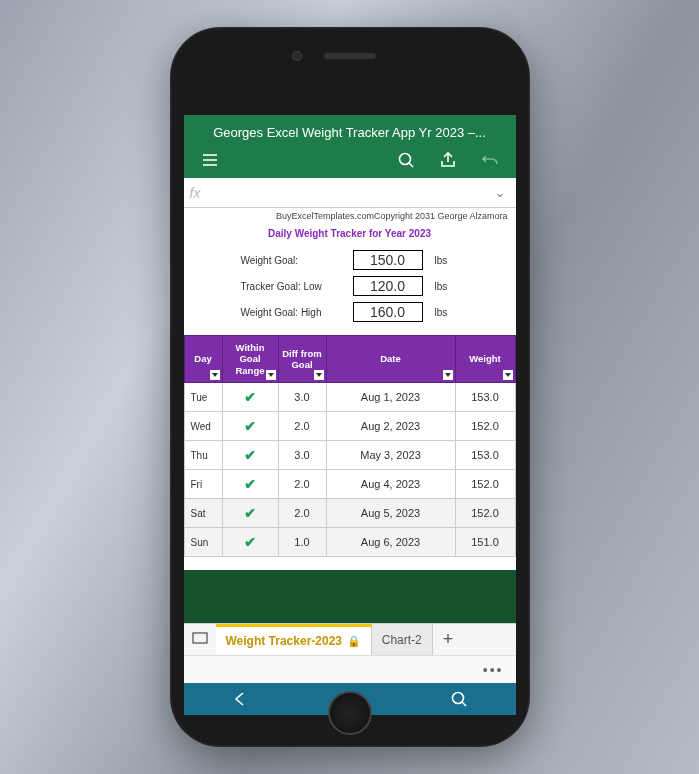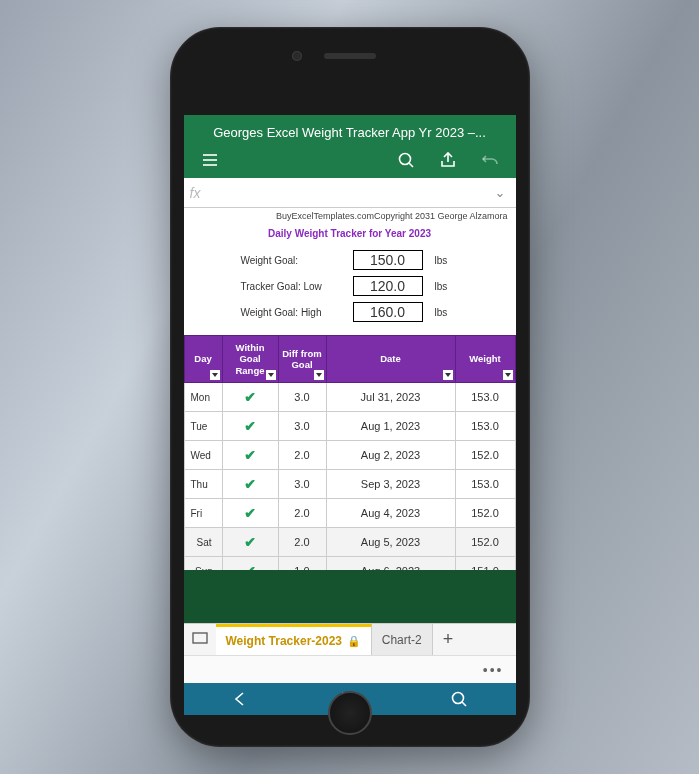--- a/index.html
+++ b/index.html
@@ -76,21 +76,21 @@
     vertical-align:middle;
   }
   .tbl th .filter {
     position:absolute; right:2px; bottom:2px; width:10px; height:10px;
     background:#fff; display:flex; align-items:center; justify-content:center;
   }
   .tbl th .filter::after { content:""; border-left:3px solid transparent; border-right:3px solid transparent; border-top:4px solid #333;}
   .tbl td {
     border:1px solid #ccc; padding:6px 4px; font-size:11px; text-align:center; background:#fff;
   }
-  .tbl tr.alt td { background:#f3f3f3;text-align:center;}
+  .tbl tr.alt td { background:#f3f3f3;}
   .tbl td.day { text-align:left; padding-left:6px; font-size:10px;}
   .check { color:#1e9e5a; font-size:14px; font-weight:bold;}
 
   
   .tabs {
     position:absolute; bottom:60px; left:0; right:0; height:32px;
     background:#f5f5f5; border-top:1px solid #ccc; display:flex; align-items:center;
     font-size:12px;
   }
   .tabs .view-icon { padding:0 8px; color:#555;}
@@ -203,45 +203,38 @@
           <tr>
             <th><span>Day</span><span class="filter"></span></th>
             <th><span>Within Goal Range</span><span class="filter"></span></th>
             <th><span>Diff from Goal</span><span class="filter"></span></th>
             <th><span>Date</span><span class="filter"></span></th>
             <th><span>Weight</span><span class="filter"></span></th>
           </tr>
         </thead>
         <tbody id="tbody">
               <tr>
-                <td class="day">Mon</td>
-                <td><span class="check">✔</span></td>
-                <td>3.0</td>
-                <td>Jul 31, 2023</td>
-                <td>153.0</td>
-              </tr>
-              <tr>
                 <td class="day">Tue</td>
                 <td><span class="check">✔</span></td>
                 <td>3.0</td>
                 <td>Aug 1, 2023</td>
                 <td>153.0</td>
               </tr>
               <tr>
                 <td class="day">Wed</td>
                 <td><span class="check">✔</span></td>
                 <td>2.0</td>
                 <td>Aug 2, 2023</td>
                 <td>152.0</td>
               </tr>
               <tr>
                 <td class="day">Thu</td>
                 <td><span class="check">✔</span></td>
                 <td>3.0</td>
-                <td>Sep 3, 2023</td>
+                <td>May 3, 2023</td>
                 <td>153.0</td>
               </tr>
               <tr>
                 <td class="day">Fri</td>
                 <td><span class="check">✔</span></td>
                 <td>2.0</td>
                 <td>Aug 4, 2023</td>
                 <td>152.0</td>
               </tr>
               <tr class="alt">

